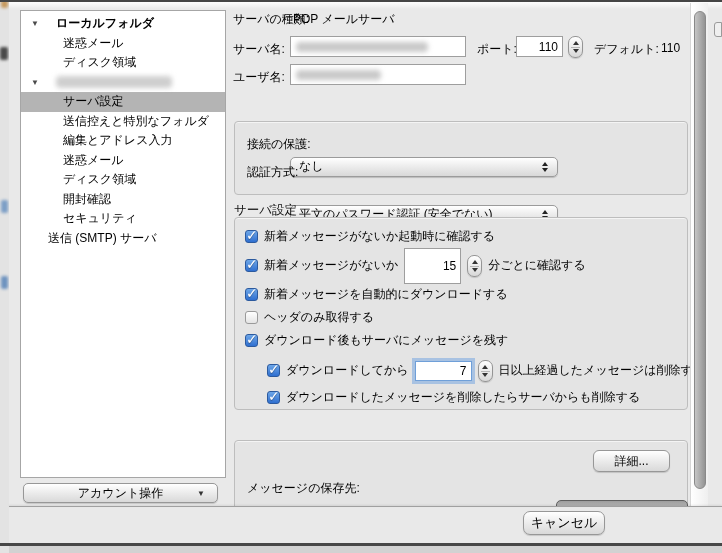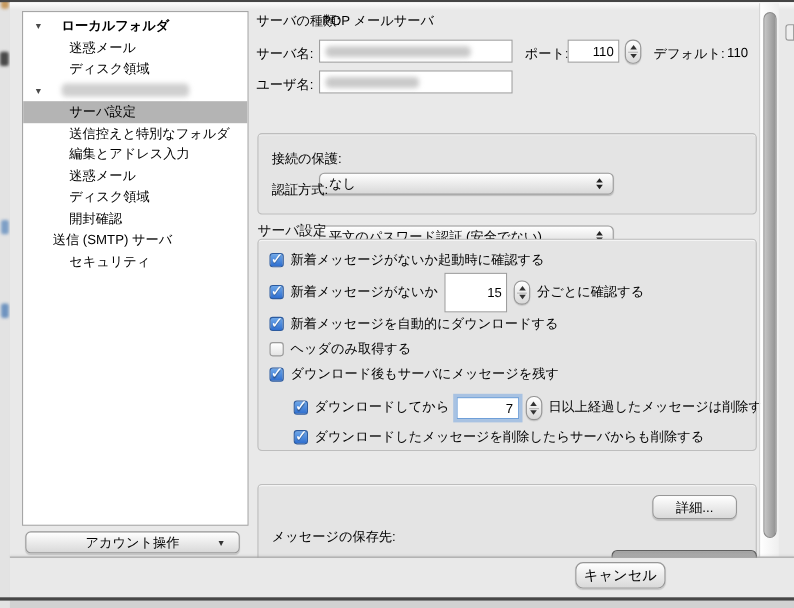--- a/index.html
+++ b/index.html
@@ -66,21 +66,21 @@
     box-shadow:0 1px 1px rgba(0,0,0,.15); position:relative; }
   .st-up,.st-down { position:absolute; left:3.5px; width:0; height:0;
     border-left:3.5px solid transparent; border-right:3.5px solid transparent; }
   .st-up { top:4px; border-bottom:4px solid #333; }
   .st-down { bottom:4px; border-top:4px solid #333; }
   .stepper::after { content:""; position:absolute; left:2px; right:2px; top:50%; height:1px; background:#b5b5b5; }
 
   .popup { border:1px solid #9b9b9b; border-radius:5px;
     background:linear-gradient(to bottom,#ffffff,#ebebeb 50%,#d8d8d8);
     box-shadow:0 1px 1px rgba(0,0,0,.18);
-    display:flex; align-items:center; padding:0 20px 0 8px; position:relative; }
+    display:flex; padding:0 20px 0 8px; position:relative; }
   .popup-arrows { position:absolute; right:8px; top:0; bottom:0; width:8px; }
   .pa-up,.pa-down { position:absolute; left:1px; width:0; height:0;
     border-left:3px solid transparent; border-right:3px solid transparent; }
   .pa-up { top:4px; border-bottom:4px solid #222; }
   .pa-down { bottom:4px; border-top:4px solid #222; }
 
   .cb { flex:0 0 13px; width:13px; height:13px; border-radius:3px;
     border:1px solid #9a9a9a; background:linear-gradient(to bottom,#ffffff,#e4e4e4);
     position:relative; margin-right:6px; }
   .cb.checked { border-color:#2c5a9e;
@@ -163,25 +163,25 @@
     </div>
     <div class="tree-row">
       <span class="lbl">迷惑メール</span>
     </div>
     <div class="tree-row">
       <span class="lbl">ディスク領域</span>
     </div>
     <div class="tree-row">
       <span class="lbl">開封確認</span>
     </div>
+    <div class="tree-row">
+      <span class="lbl">セキュリティ</span>
+    </div>
     <div class="tree-row smtp">
       <span class="lbl">送信 (SMTP) サーバ</span>
-    </div>
-    <div class="tree-row">
-      <span class="lbl">セキュリティ</span>
     </div>
   </div>
 
   
   <button class="abs mac-btn acct-btn">
     <span>アカウント操作</span>
     <span class="dd">▼</span>
   </button>
 
   

